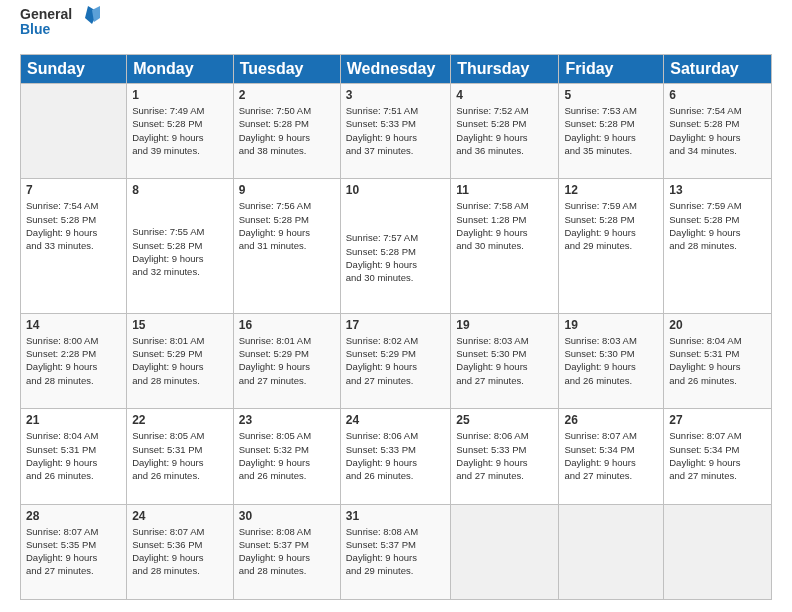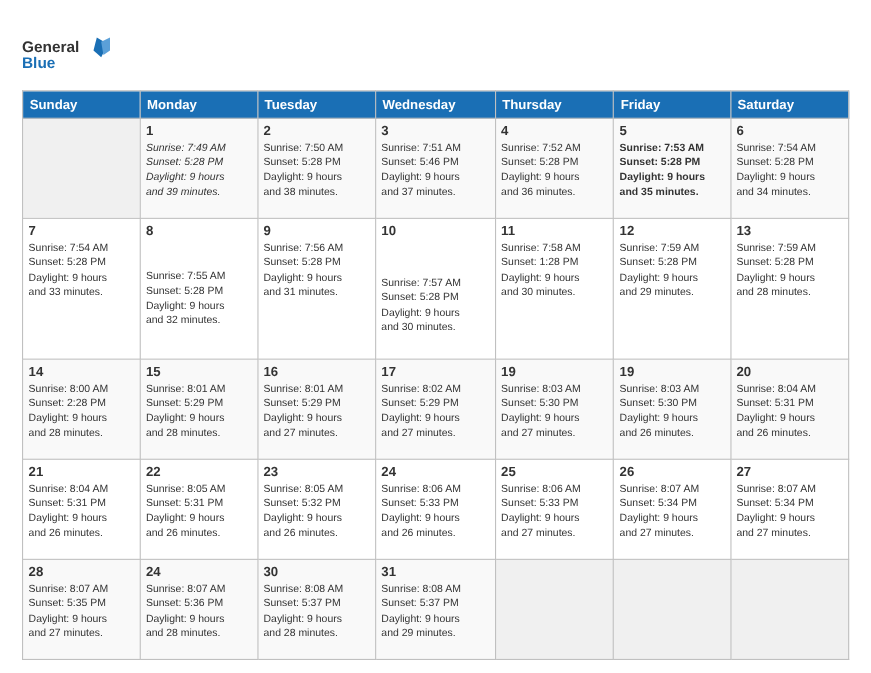--- a/index.html
+++ b/index.html
@@ -6,21 +6,21 @@
     body {
       font-family: Arial, sans-serif;
       background: #fff;
       width: 792px;
       height: 612px;
       overflow: hidden;
     }
     .page {
       width: 792px;
       height: 612px;
-      padding: 32px 20px 12px 20px;
+      padding: 4px 20px 12px 20px;
       display: flex;
       flex-direction: column;
     }
     .header {
       display: flex;
       justify-content: space-between;
       align-items: flex-start;
       margin-bottom: 10px;
     }
     .logo {
@@ -42,21 +42,21 @@
       color: #555;
     }
     table {
       width: 100%;
       border-collapse: collapse;
       flex: 1;
     }
     thead tr th {
       background-color: #1a6fb5;
       color: #fff;
-      font-size: 12px;
+      font-size: 16px;
       font-weight: bold;
       padding: 5px 6px;
       text-align: left;
       border: 1px solid #c0c0c0;
     }
     tbody tr td {
       border: 1px solid #c0c0c0;
       vertical-align: top;
       padding: 4px 5px;
       font-size: 10px;
@@ -118,49 +118,49 @@
           <th>Thursday</th>
           <th>Friday</th>
           <th>Saturday</th>
         </tr>
     </thead>
     <tbody id="calendar-body">
     <tr>
           <td class="empty"></td>
           <td>
             <span class="day-num">1</span>
-            <div class="day-info" style="white-space: pre-line; font-style: italic;">Sunrise: 7:49 AM
+            <div class="day-info" style="white-space: pre-line;">Sunrise: 7:49 AM
 Sunset: 5:28 PM
 Daylight: 9 hours
 and 39 minutes.</div>
           </td>
           <td>
             <span class="day-num">2</span>
             <div class="day-info" style="white-space: pre-line;">Sunrise: 7:50 AM
 Sunset: 5:28 PM
 Daylight: 9 hours
 and 38 minutes.</div>
           </td>
           <td>
             <span class="day-num">3</span>
             <div class="day-info" style="white-space: pre-line;">Sunrise: 7:51 AM
-Sunset: 5:46 PM
+Sunset: 5:33 PM
 Daylight: 9 hours
 and 37 minutes.</div>
           </td>
           <td>
             <span class="day-num">4</span>
             <div class="day-info" style="white-space: pre-line;">Sunrise: 7:52 AM
 Sunset: 5:28 PM
 Daylight: 9 hours
 and 36 minutes.</div>
           </td>
           <td>
             <span class="day-num">5</span>
-            <div class="day-info" style="white-space: pre-line; font-weight: bold;">Sunrise: 7:53 AM
+            <div class="day-info" style="white-space: pre-line;">Sunrise: 7:53 AM
 Sunset: 5:28 PM
 Daylight: 9 hours
 and 35 minutes.</div>
           </td>
           <td>
             <span class="day-num">6</span>
             <div class="day-info" style="white-space: pre-line;">Sunrise: 7:54 AM
 Sunset: 5:28 PM
 Daylight: 9 hours
 and 34 minutes.</div>

